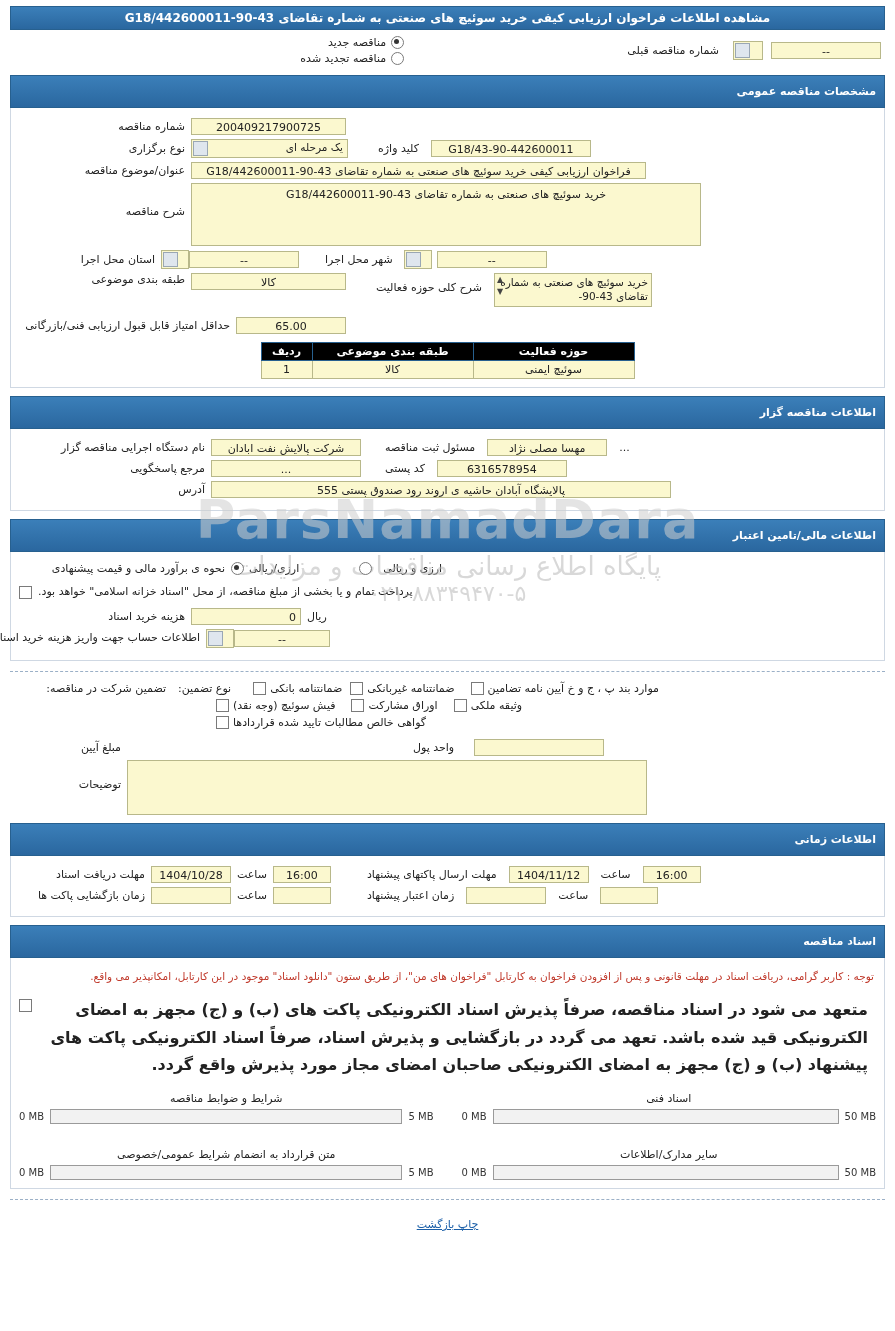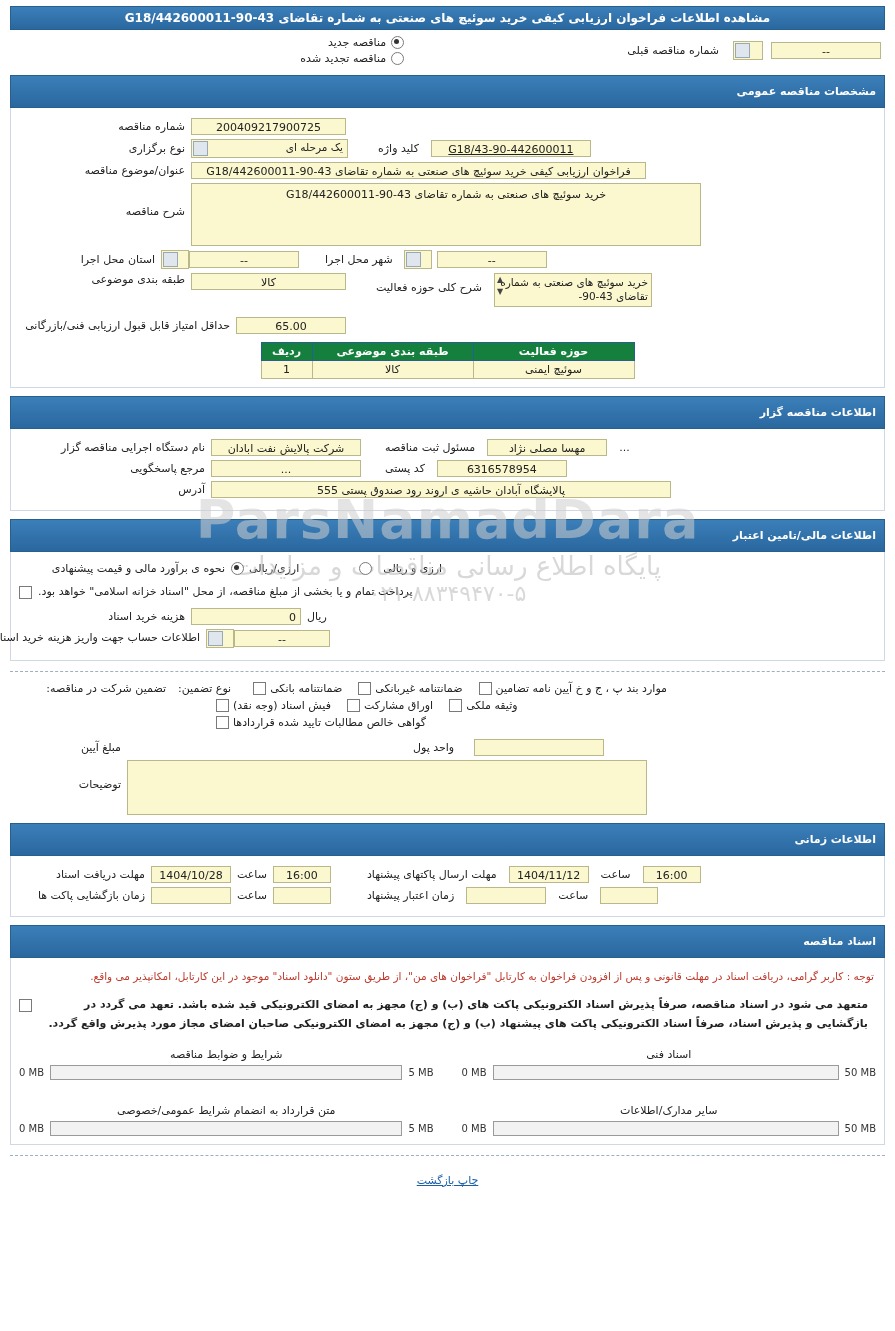--- a/index.html
+++ b/index.html
@@ -19,26 +19,26 @@
        text-align:center;box-sizing:border-box;}
   .fld.ltr{direction:ltr;}
   .radio{width:11px;height:11px;border:1px solid #7a7a7a;border-radius:50%;display:inline-block;background:#fff;position:relative;vertical-align:-1px;}
   .radio.on::after{content:"";position:absolute;left:2px;top:2px;width:5px;height:5px;border-radius:50%;background:#333;}
   .cb{width:11px;height:11px;border:1px solid #7a7a7a;background:#fff;display:inline-block;vertical-align:-1px;}
 
   .topopts{display:flex;justify-content:space-between;align-items:center;padding:6px 4px 2px 4px;}
   .opt{display:flex;align-items:center;gap:5px;font-size:11px;}
 
   table.grid{border-collapse:collapse;font-size:11px;}
-  table.grid th{background:#15803d;color:#fff;border:1px solid #27608f;padding:2px 10px;font-weight:bold;}
+  table.grid th{background:#000000;color:#fff;border:1px solid #27608f;padding:2px 10px;font-weight:bold;}
   table.grid td{background:#fbf8cf;border:1px solid #b8b88a;padding:2px 10px;text-align:center;}
 
   .dashed{border-top:1px dashed #9bb0c7;margin:10px 0;}
   .note{color:#c0392b;font-size:10.5px;line-height:1.6;text-align:right;padding:4px 2px;}
-  .bold-note{font-weight:bold;font-size:11px;line-height:1.7;text-align:right;}
+  .bold-note{font-weight:bold;font-size:16px;line-height:1.7;text-align:right;}
 
   .filebox{display:flex;align-items:center;gap:6px;margin-top:4px;direction:ltr;}
   .progress{flex:1;height:13px;border:1px solid #9a9a9a;background:#f2f2f2;}
   .fsize{font-size:10px;color:#333;}
   .fname{font-size:11px;text-align:center;margin-bottom:3px;}
 
   .sel{background:#fbf8cf;border:1px solid #b8b88a;font-size:10.5px;padding:1px 3px;height:30px;line-height:1.35;
        text-align:right;position:relative;overflow:hidden;}
   .sel .arrows{position:absolute;left:2px;top:0;font-size:8px;line-height:1.5;color:#444;}
   .combo{background:#fbf8cf;border:1px solid #b8b88a;height:17px;position:relative;}
@@ -86,21 +86,21 @@
     <div class="secbar">مشخصات مناقصه عمومی</div>
     <div class="sec-wrap">
 
       <div class="row" style="justify-content:flex-end;">
         <div class="fld ltr" style="width:155px;">200409217900725</div>
         <span class="lbl" style="width:160px;text-align:right;">شماره مناقصه</span>
       </div>
 
       <div class="row" style="justify-content:flex-end;">
         <div style="display:flex;align-items:center;gap:6px;margin-left:24px;">
-          <div class="fld" style="width:160px;text-decoration:underline;">G18/43-90-442600011</div>
+          <div class="fld" style="width:160px;">G18/43-90-442600011</div>
           <span class="lbl">کلید واژه</span>
         </div>
         <div class="combo" style="width:155px;">
           <span class="btn"></span>
           <span style="position:absolute;right:4px;top:1px;font-size:10.5px;">یک مرحله ای</span>
         </div>
         <span class="lbl" style="width:160px;text-align:right;">نوع برگزاری</span>
       </div>
 
       <div class="row" style="justify-content:flex-end;">
@@ -227,21 +227,21 @@
     </div>
 
     <div class="dashed"></div>
 
     <div>
       <div class="row" style="justify-content:flex-end;">
         <div style="display:flex;align-items:center;gap:4px;margin-left:16px;">
           <span>موارد بند پ ، ج و خ آیین نامه تضامین</span>
           <span class="cb"></span>
         </div>
-        <div style="display:flex;align-items:center;gap:4px;margin-left:16px;">
+        <div style="display:flex;align-items:center;gap:4px;margin-left:8px;">
           <span>ضمانتنامه غیربانکی</span>
           <span class="cb"></span>
         </div>
         <div style="display:flex;align-items:center;gap:4px;margin-left:16px;">
           <span>ضمانتنامه بانکی</span>
           <span class="cb"></span>
         </div>
         <span class="lbl">نوع تضمین:</span>
         <span class="lbl" style="width:150px;text-align:right;">تضمین شرکت در مناقصه:</span>
       </div>
@@ -249,21 +249,21 @@
       <div class="row" style="justify-content:flex-end;padding-left:0;">
         <div style="display:flex;align-items:center;gap:4px;margin-left:16px;">
           <span>وثیقه ملکی</span>
           <span class="cb"></span>
         </div>
         <div style="display:flex;align-items:center;gap:4px;margin-left:16px;">
           <span>اوراق مشارکت</span>
           <span class="cb"></span>
         </div>
         <div style="display:flex;align-items:center;gap:4px;margin-left:16px;">
-          <span>فیش اسناد (وجه نقد)</span>
+          <span>فیش سوئیچ (وجه نقد)</span>
           <span class="cb"></span>
         </div>
         <span style="width:190px;"></span>
       </div>
 
       <div class="row" style="justify-content:flex-end;">
         <div style="display:flex;align-items:center;gap:4px;margin-left:16px;">
           <span>گواهی خالص مطالبات تایید شده قراردادها</span>
           <span class="cb"></span>
         </div>

